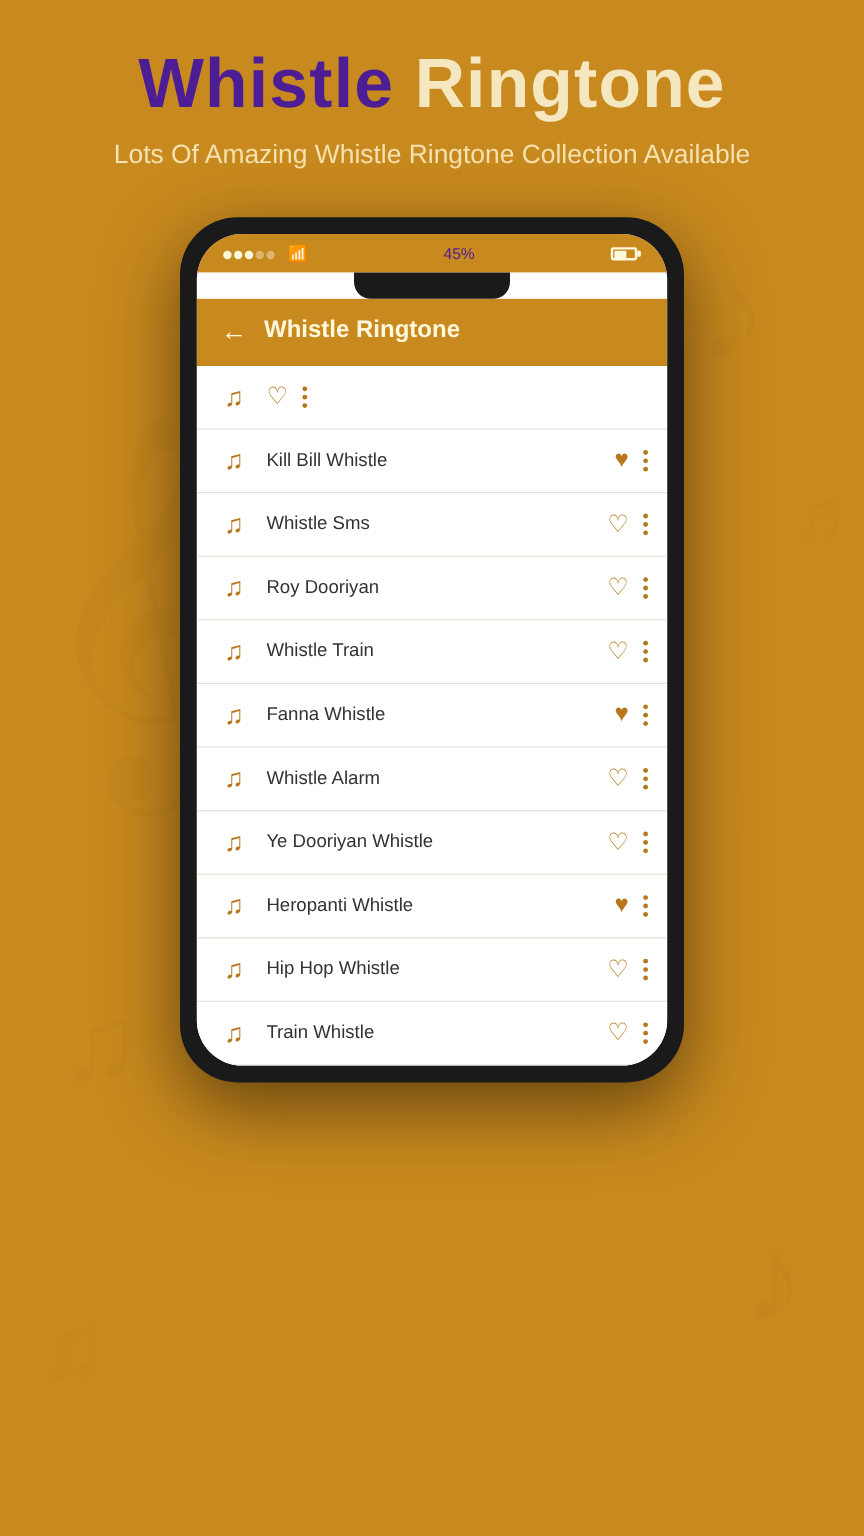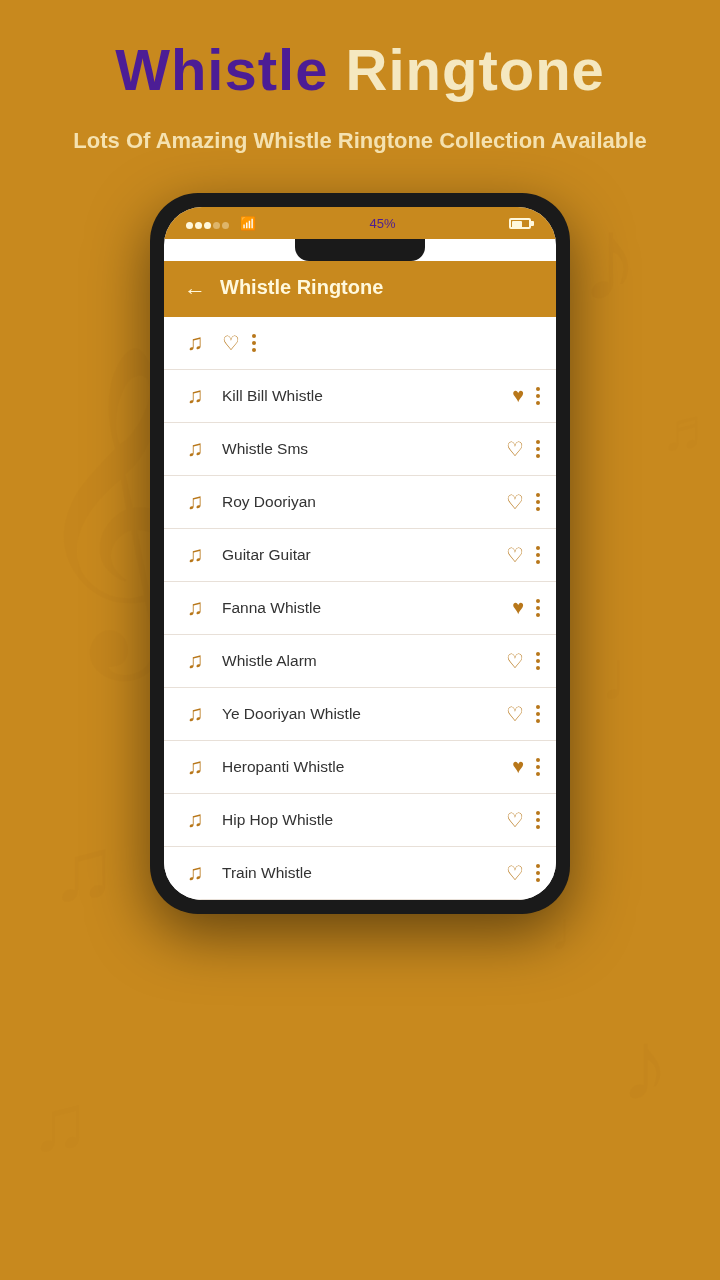--- a/index.html
+++ b/index.html
@@ -43,22 +43,22 @@
       color: #4c1d95;
       font-weight: 900;
     }
     .header-title .ringtone-word {
       color: #f5e8c0;
       font-weight: 700;
     }
     .header-subtitle {
       font-size: 22px;
       color: #f5e2b0;
-      font-weight: 700;
-      margin-top: 24px;
+      font-weight: 400;
+      margin-top: 12px;
       line-height: 1.4;
     }
 
     
     .phone-frame {
       position: relative;
       z-index: 2;
       margin: 18px auto 0;
       width: 420px;
       background: #1a1a1a;
@@ -313,21 +313,21 @@
     <span class="item-name">Roy Dooriyan</span>
     <span class="heart-icon ">♡</span>
     <span class="more-icon">
       <span></span>
             <span></span>
             <span></span>
     </span>
   </div>
         <div class="ringtone-item">
     <span class="music-icon">♫</span>
-    <span class="item-name">Guitar Guitar</span>
+    <span class="item-name">Whistle Train</span>
     <span class="heart-icon ">♡</span>
     <span class="more-icon">
       <span></span>
             <span></span>
             <span></span>
     </span>
   </div>
         <div class="ringtone-item">
     <span class="music-icon">♫</span>
     <span class="item-name">Fanna Whistle</span>

